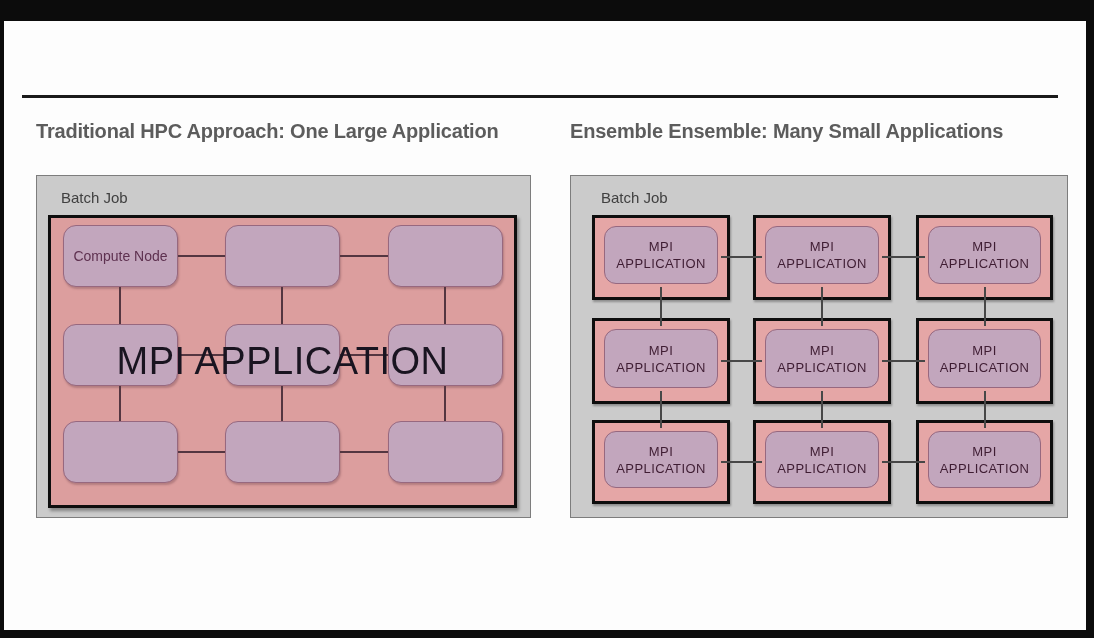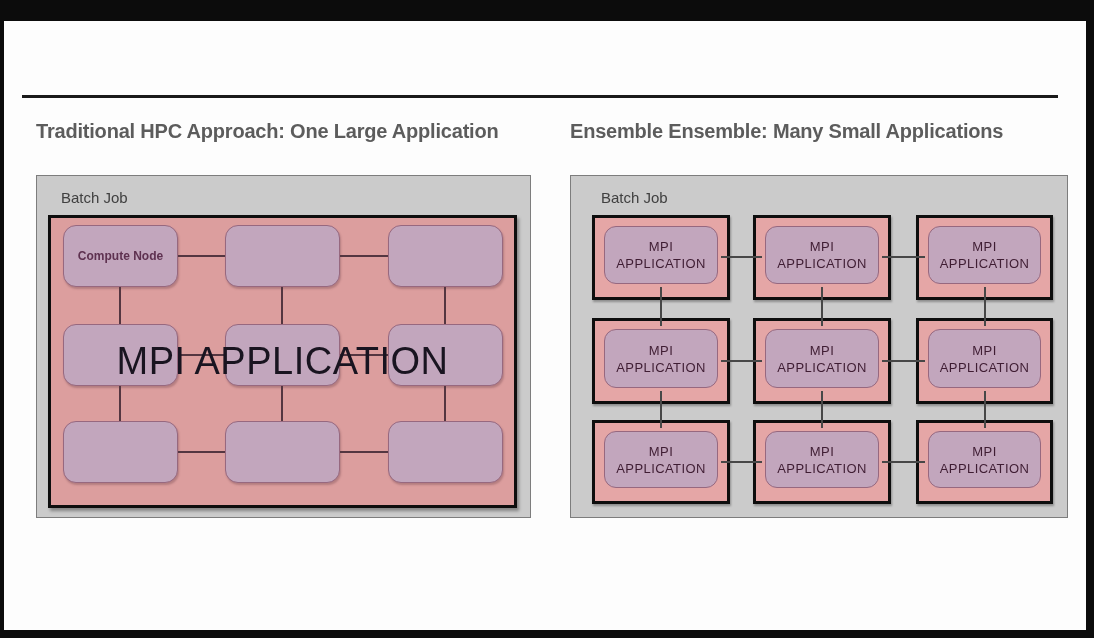--- a/index.html
+++ b/index.html
@@ -32,21 +32,21 @@
   .lp .batch-label{left:24px;top:13px;}
   .rp .batch-label{left:30px;top:13px;}
 
   
   .job-box{position:absolute;left:11px;top:39px;width:469px;height:293px;
     background:var(--pink);border:3px solid #0e0e0e;box-shadow:2px 3px 3px rgba(0,0,0,0.35);}
   .node{position:absolute;width:115px;height:62px;background:var(--mauve);
     border:1px solid var(--mauve-border);border-radius:13px;
     box-shadow:1px 2px 2px rgba(90,50,60,0.30);
     display:flex;align-items:center;justify-content:center;}
-  .node-label{font-size:12px;color:var(--node-text);font-weight:bold;}
+  .node-label{font-size:14px;color:var(--node-text);}
   .big-app-label{position:absolute;inset:0;display:flex;align-items:center;justify-content:center;
     font-size:38px;color:var(--bigtext);letter-spacing:0.5px;z-index:4;}
   .wire{position:absolute;background:var(--wire);z-index:3;}
   .wire.h{height:2px;}
   .wire.v{width:2px;}
 
   
   .cell{position:absolute;background:var(--cellpink);border:3px solid #0e0e0e;
     box-shadow:1px 2px 2px rgba(0,0,0,0.3);z-index:1;}
   .cell-inner{position:absolute;left:9px;right:9px;top:8px;bottom:13px;

